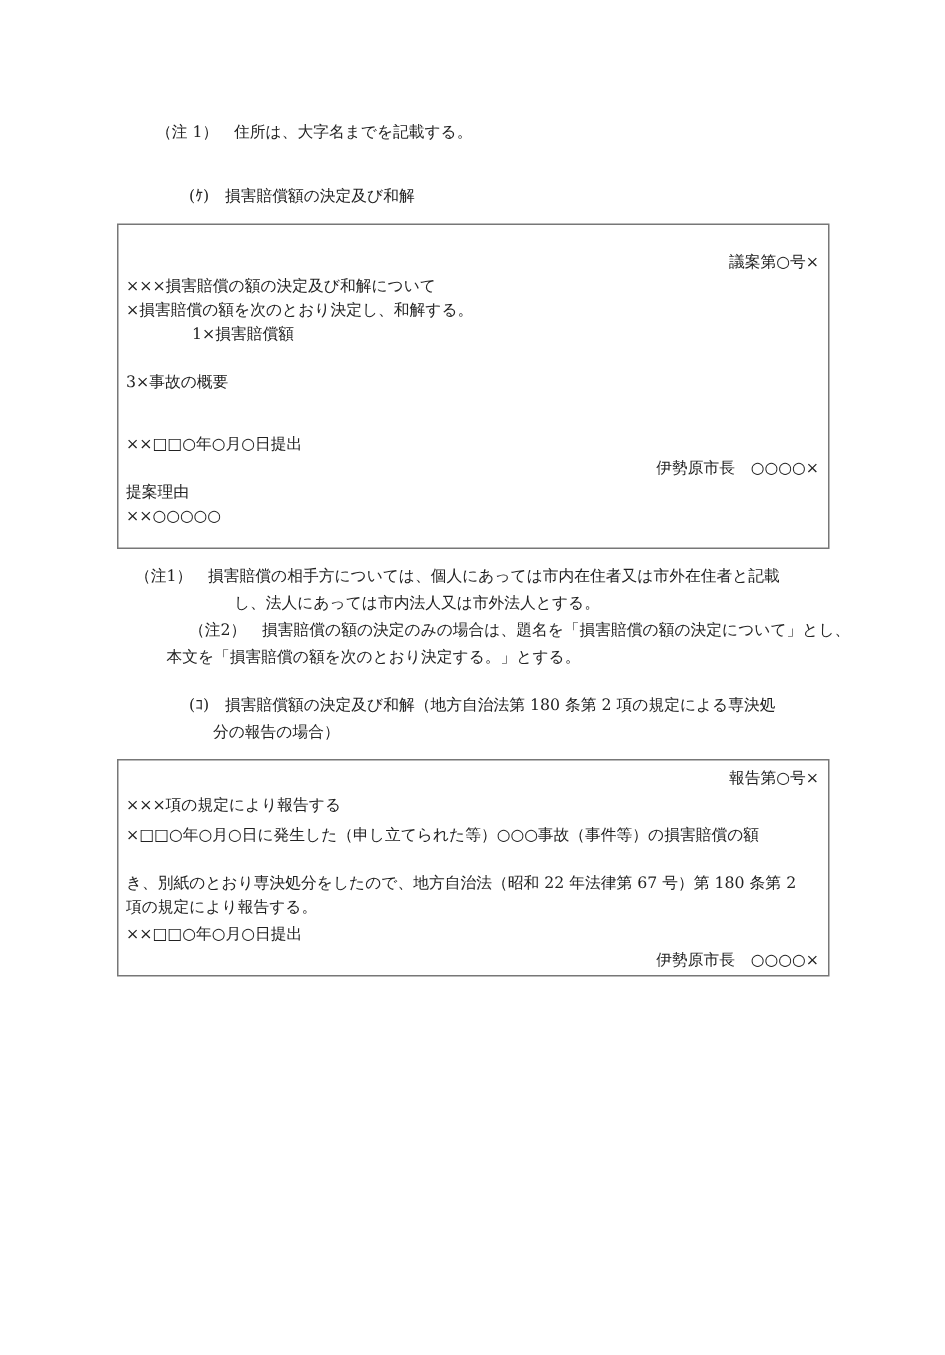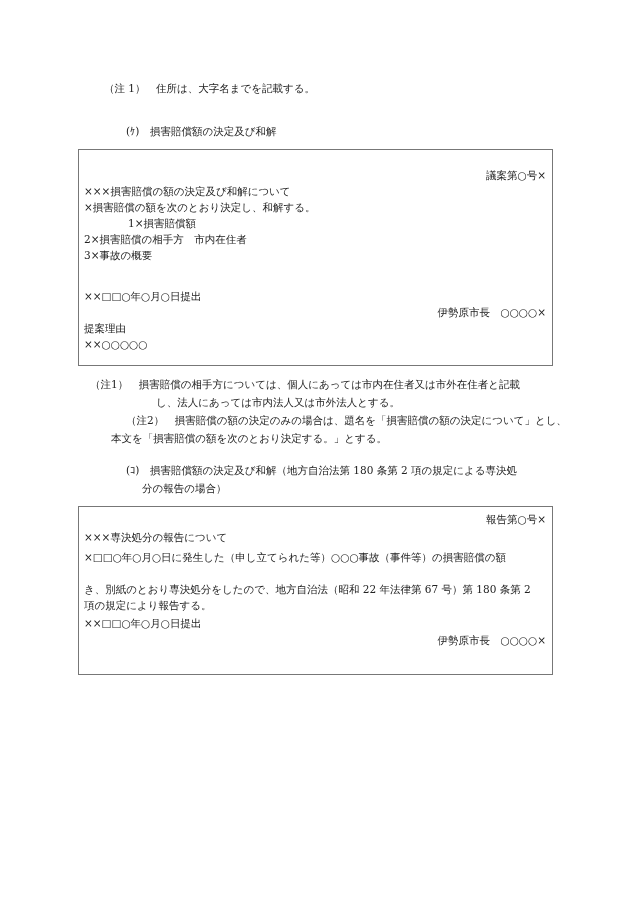--- a/index.html
+++ b/index.html
@@ -17,37 +17,36 @@
 
 <div class="abs" style="left:104px;top:80px;">（注 1）　住所は、大字名までを記載する。</div>
 
 <div class="abs" style="left:126px;top:123px;">(ｹ)　損害賠償額の決定及び和解</div>
 
 <div class="box" style="left:78px;top:149px;width:475px;height:217px;">
   <div class="abs right" style="right:6px;top:17px;">議案第○号×</div>
   <div class="abs" style="left:5px;top:33px;">×××損害賠償の額の決定及び和解について</div>
   <div class="abs" style="left:5px;top:49px;">×損害賠償の額を次のとおり決定し、和解する。</div>
   <div class="abs" style="left:5px;top:65px;margin-left:44px;">1×損害賠償額</div>
-  <div class="abs" style="left:5px;top:81px;">2×損害賠償の相手方　市内在住者</div>
   <div class="abs" style="left:5px;top:97px;">3×事故の概要</div>
   <div class="abs" style="left:5px;top:138px;">××□□○年○月○日提出</div>
   <div class="abs right" style="right:6px;top:154px;">伊勢原市長　○○○○×</div>
   <div class="abs" style="left:5px;top:170px;">提案理由</div>
   <div class="abs" style="left:5px;top:186px;">××○○○○○</div>
 </div>
 
 <div class="abs" style="left:90px;top:376px;">（注1）　損害賠償の相手方については、個人にあっては市内在住者又は市外在住者と記載</div>
 <div class="abs" style="left:111px;top:394px;margin-left:45px;">し、法人にあっては市内法人又は市外法人とする。</div>
 <div class="abs" style="left:90px;top:412px;margin-left:36px;">（注2）　損害賠償の額の決定のみの場合は、題名を「損害賠償の額の決定について」とし、</div>
 <div class="abs" style="left:111px;top:430px;">本文を「損害賠償の額を次のとおり決定する。」とする。</div>
 
 <div class="abs" style="left:126px;top:462px;">(ｺ)　損害賠償額の決定及び和解（地方自治法第 180 条第 2 項の規定による専決処</div>
 <div class="abs" style="left:142px;top:480px;text-align:center;">分の報告の場合）</div>
 
-<div class="box" style="left:78px;top:506px;width:475px;height:169px;">
+<div class="box" style="left:78px;top:506px;width:475px;height:145px;">
   <div class="abs right" style="right:6px;top:4px;">報告第○号×</div>
-  <div class="abs" style="left:5px;top:22px;">×××専決処分の報告について</div>
+  <div class="abs" style="left:5px;top:22px;">×××項の規定により報告する</div>
   <div class="abs" style="left:5px;top:42px;">×□□○年○月○日に発生した（申し立てられた等）○○○事故（事件等）の損害賠償の額</div>
   <div class="abs" style="left:5px;top:74px;">き、別紙のとおり専決処分をしたので、地方自治法（昭和 22 年法律第 67 号）第 180 条第 2</div>
   <div class="abs" style="left:5px;top:90px;">項の規定により報告する。</div>
   <div class="abs" style="left:5px;top:108px;">××□□○年○月○日提出</div>
   <div class="abs right" style="right:6px;top:125px;">伊勢原市長　○○○○×</div>
 </div>
 
 </body></html>

